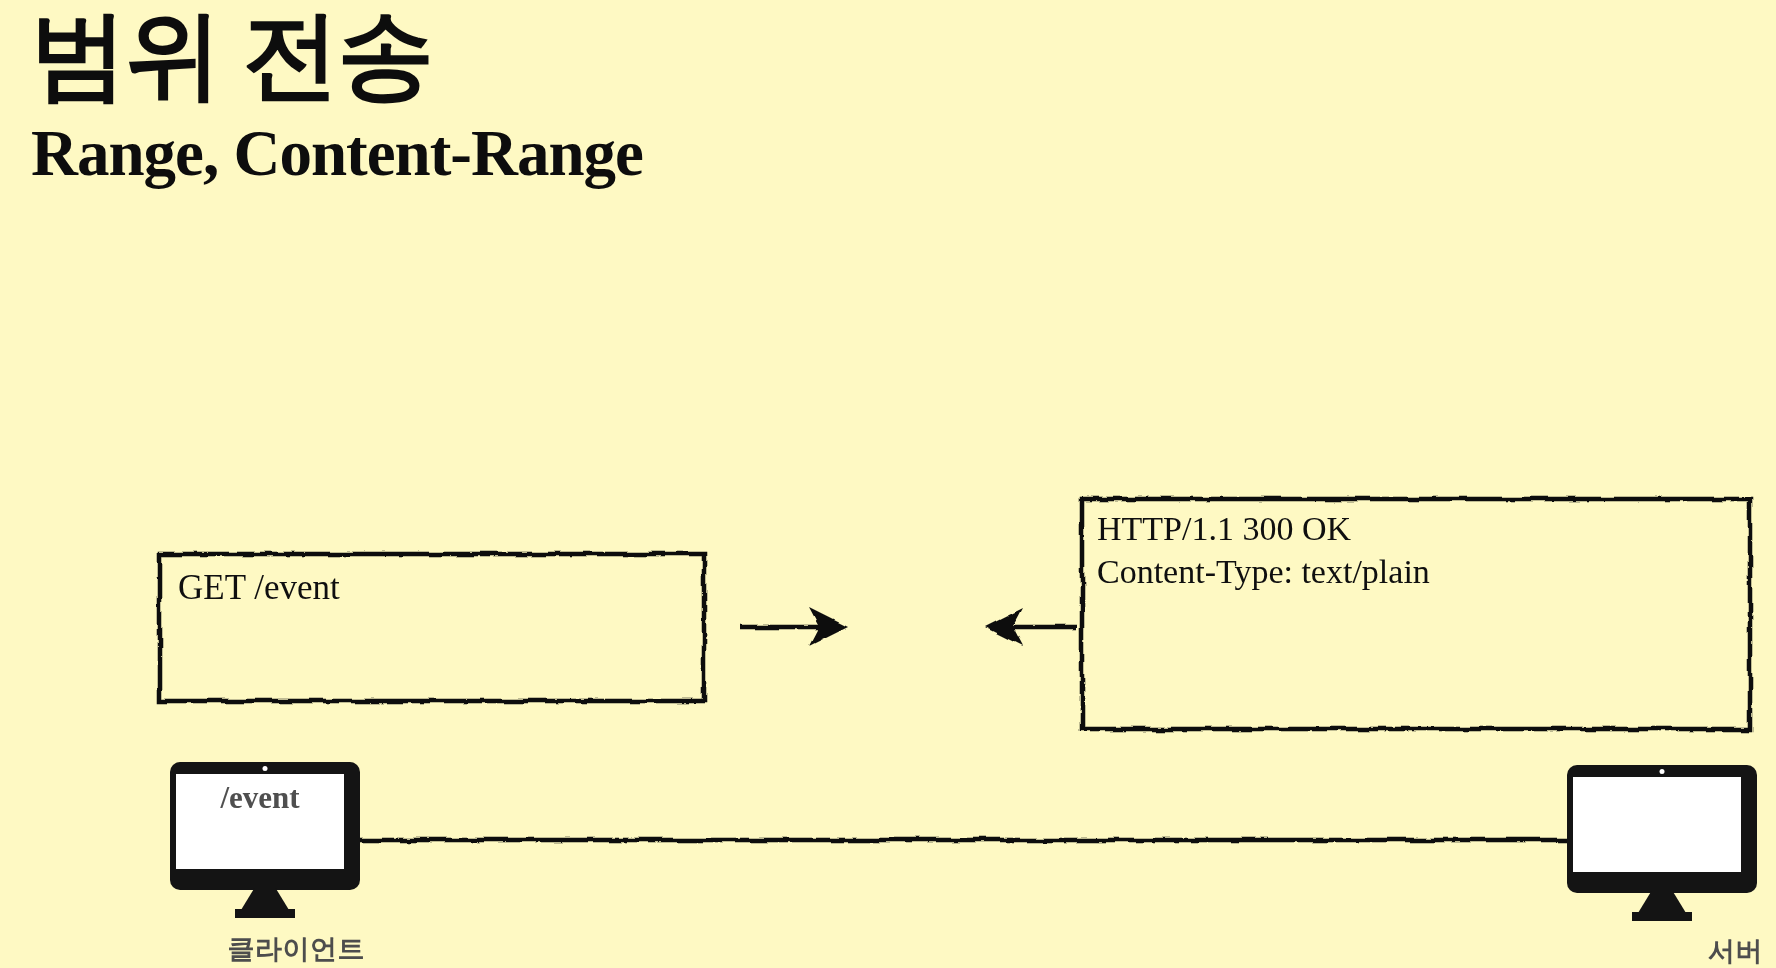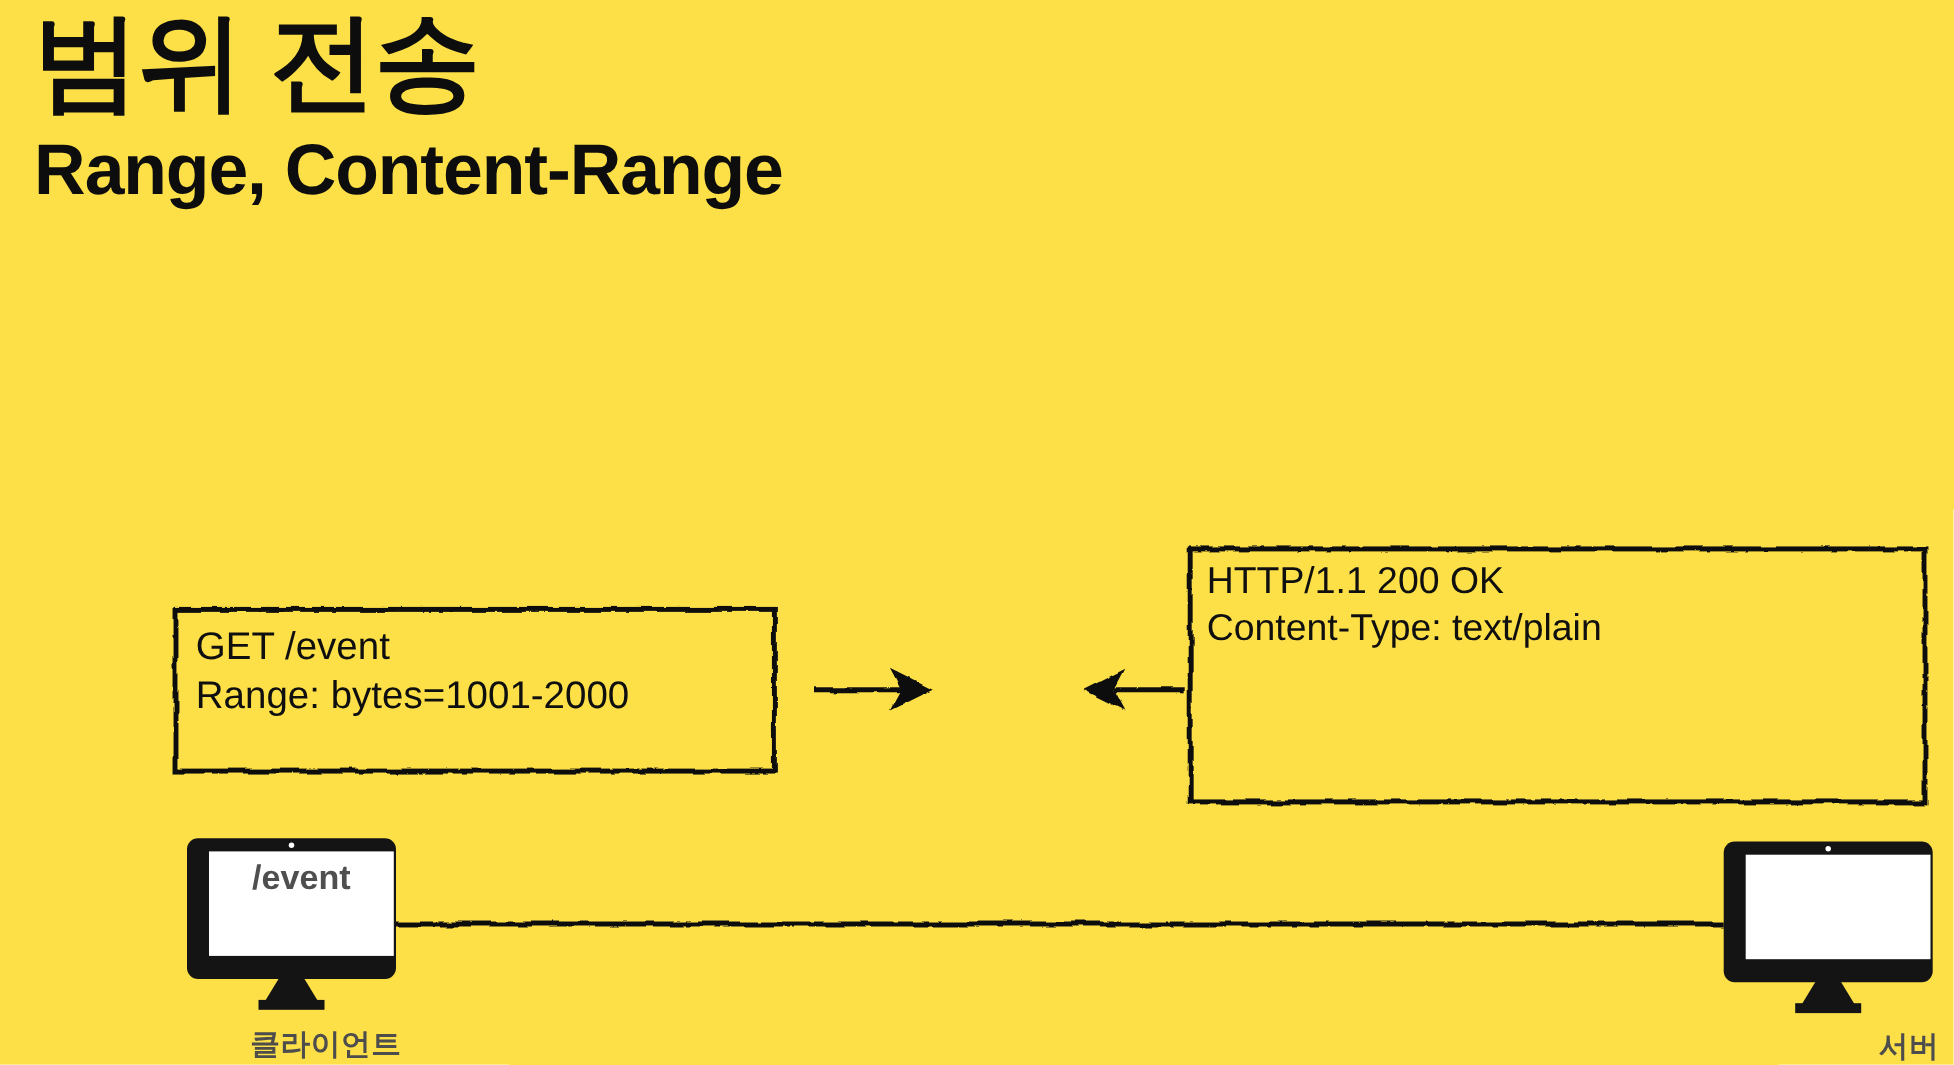--- a/index.html
+++ b/index.html
@@ -1,22 +1,22 @@
 <!DOCTYPE html>
 <html><head>
 <meta charset="utf-8">
 <style>
   html, body { margin: 0; padding: 0; background: #ffffff; }
   .stage {
     position: relative;
     width: 1776px;
     height: 968px;
-    background: #fde047;
+    background: #fef9c3;
     overflow: hidden;
-    font-family: Liberation Sans, sans-serif;
+    font-family: Liberation Serif, serif;
     color: #111111;
   }
   .ink-layer {
     position: absolute;
     left: 0; top: 0;
     width: 1776px; height: 968px;
     pointer-events: none;
   }
   .page-title {
     position: absolute;
@@ -58,21 +58,21 @@
     width: 190px; height: 128px;
     background: #141414;
     border-radius: 10px;
   }
   .m-cam {
     position: absolute; top: 4px; left: 50%;
     width: 5px; height: 5px; border-radius: 50%;
     background: #ffffff; transform: translateX(-50%);
   }
   .m-screen {
-    position: absolute; left: 20px; top: 12px;
+    position: absolute; left: 6px; top: 12px;
     width: 168px; height: 95px;
     background: #ffffff;
   }
   .m-screen-label {
     position: absolute; left: 0; right: 0; top: 6px;
     text-align: center;
     font-size: 31px; font-weight: 700;
     color: #4f4f4f;
   }
   .m-neck {
@@ -125,25 +125,24 @@
       </g>
       <line x1="360" y1="840" x2="1567" y2="840"></line>
     </g>
   </svg>
 
   <h1 class="page-title">범위 전송</h1>
   <h2 class="page-subtitle">Range, Content-Range</h2>
 
   <div class="msgbox request-box">
     <div class="mline">GET /event</div>
-    <div class="mline">Range: bytes=1001-2000</div>
   </div>
 
   <div class="msgbox response-box">
-    <div class="mline">HTTP/1.1 200 OK</div>
+    <div class="mline">HTTP/1.1 300 OK</div>
     <div class="mline">Content-Type: text/plain</div>
     <div class="blank-line"></div>
   </div>
 
   <div class="monitor" style="left:170px; top:762px;">
     <div class="m-frame">
       <div class="m-cam"></div>
       <div class="m-screen">
         <div class="m-screen-label">/event</div>
       </div>

